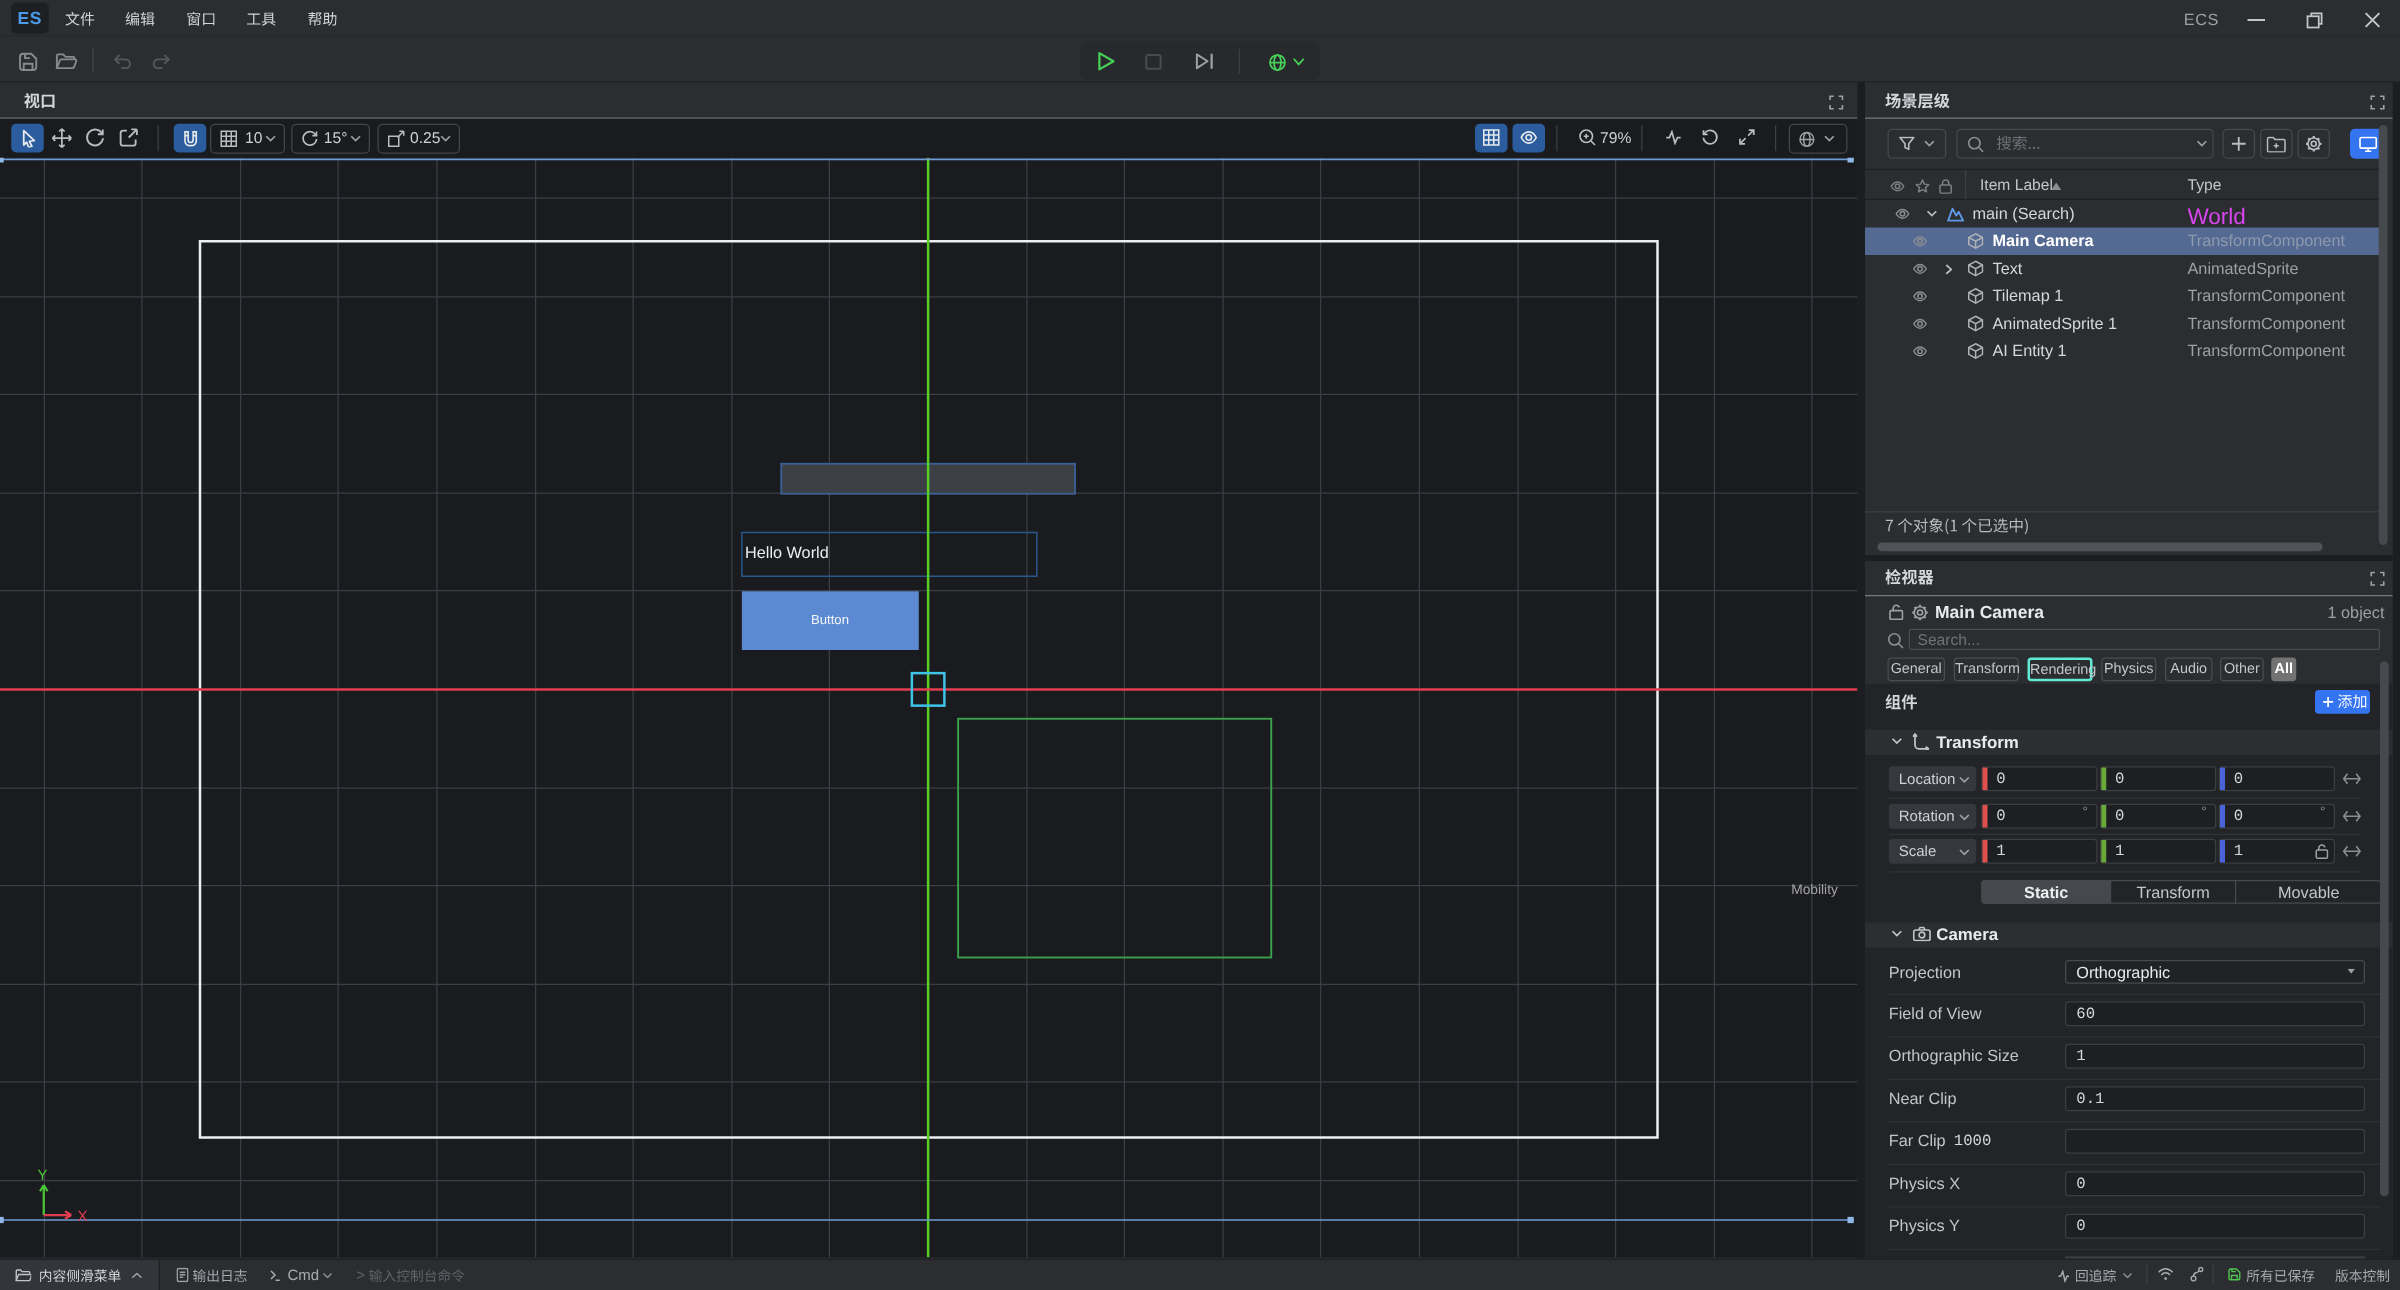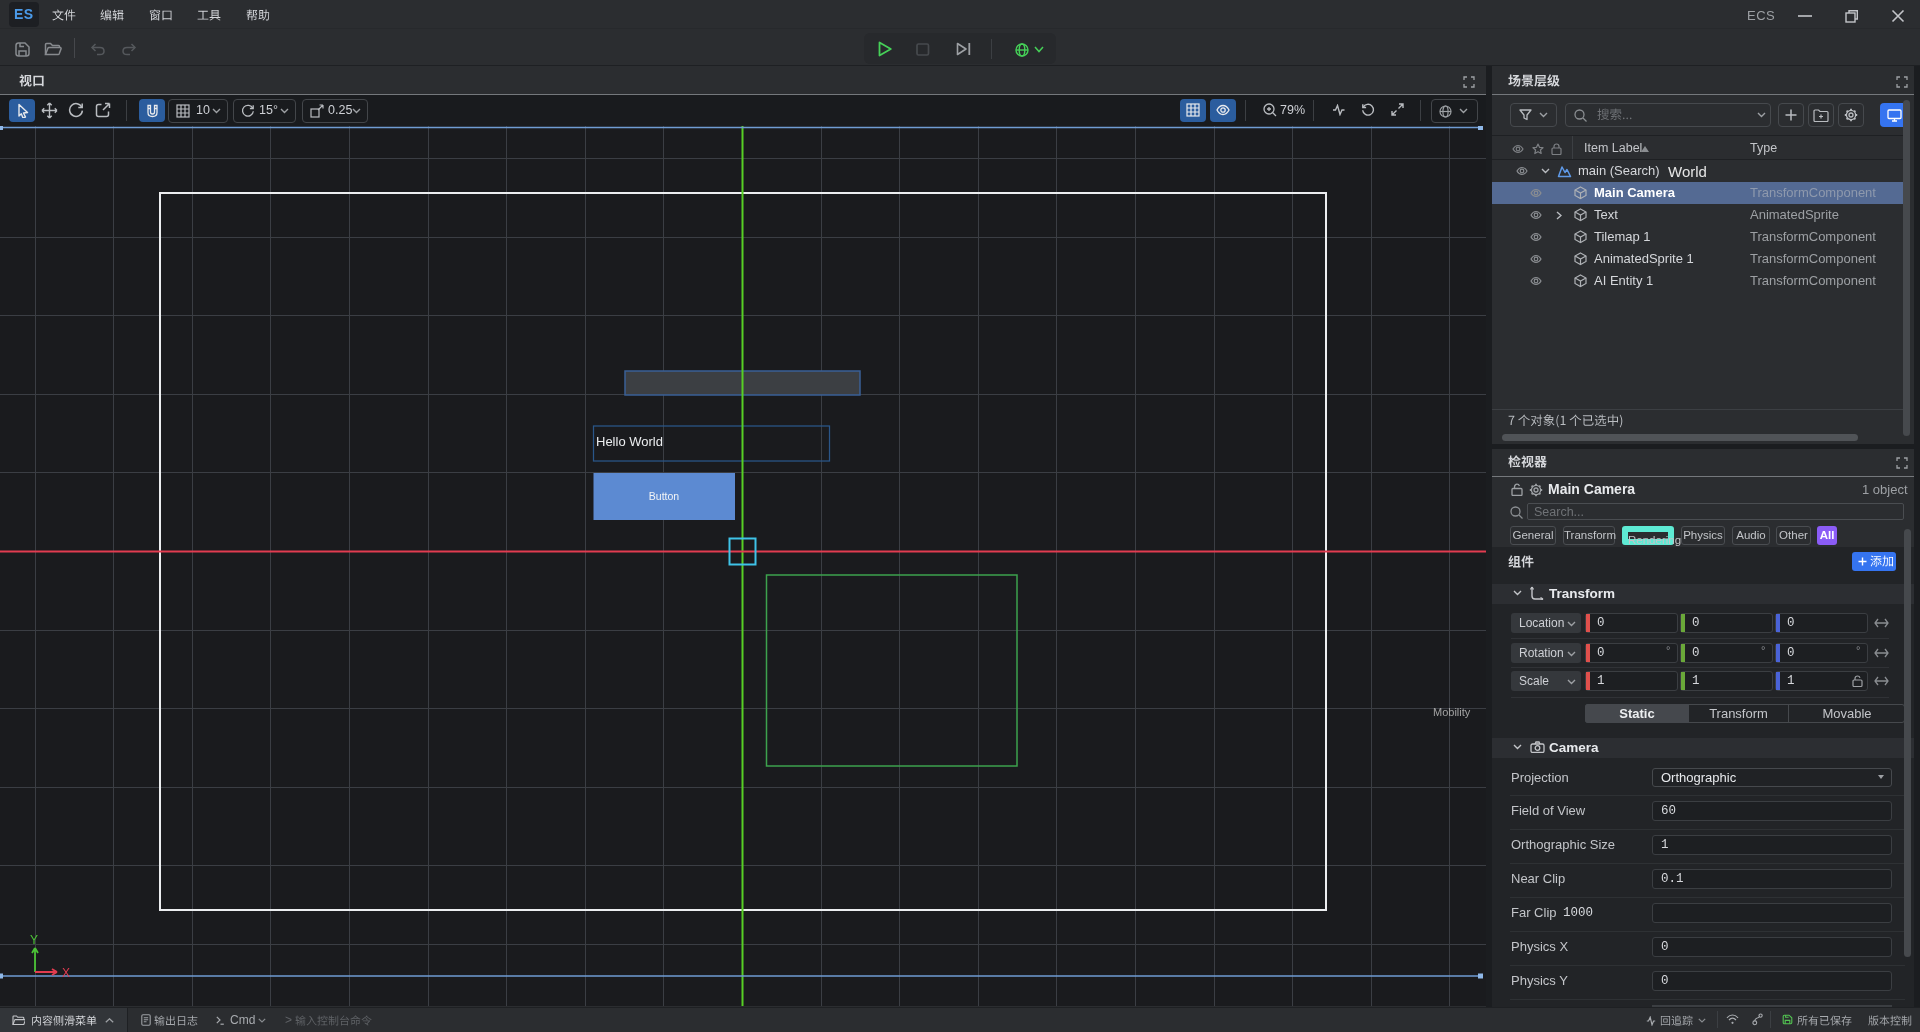--- a/index.html
+++ b/index.html
@@ -269,21 +269,21 @@
       <path d="M1 5C2.3 2.7 4 1.5 6 1.5C8 1.5 9.7 2.7 11 5C9.7 7.3 8 8.5 6 8.5C4 8.5 2.3 7.3 1 5Z" stroke="#8a8d91" stroke-width="1.2"></path>
       <circle cx="6" cy="5" r="1.8" stroke="#8a8d91" stroke-width="1.2"></circle>
     </svg>
     <svg class="abs" style="left:1541px;top:168px" width="9" height="6" viewBox="0 0 9 6" fill="none">
       <path d="M1 1L4.5 4.5L8 1" stroke="#b9bcc0" stroke-width="1.4"></path>
     </svg>
     <svg class="abs" style="left:1557px;top:164px" width="15" height="14" viewBox="0 0 15 14" fill="none">
       <path d="M1.5 12.5L5 3L8 8.5L10 5.5L13.5 12.5Z" stroke="#5f9ae8" stroke-width="1.5" stroke-linejoin="round"></path>
     </svg>
     <div class="txt" style="left:1578px;top:163px;font-size:13px;color:#d5d7db">main (Search)</div>
-    <div class="txt" style="left:1668px;top:163px;font-size:15px;color:#e5e5e5">World</div>
+    <div class="txt" style="left:1750px;top:163px;font-size:18px;color:#d946ef">World</div>
     <div class="abs" style="left:1492px;top:182px;width:416px;height:22px;background:#546a93"></div>
     <svg class="abs" style="left:1530px;top:188px" width="12" height="10" viewBox="0 0 12 10" fill="none">
       <path d="M1 5C2.3 2.7 4 1.5 6 1.5C8 1.5 9.7 2.7 11 5C9.7 7.3 8 8.5 6 8.5C4 8.5 2.3 7.3 1 5Z" stroke="#8a8d91" stroke-width="1.2"></path>
       <circle cx="6" cy="5" r="1.8" stroke="#8a8d91" stroke-width="1.2"></circle>
     </svg>
     <svg class="abs" style="left:1574px;top:186px" width="13" height="14" viewBox="0 0 13 14" fill="none">
       <path d="M6.5 1L12 4V9.5L6.5 12.5L1 9.5V4Z" stroke="#aeb1b5" stroke-width="1.2"></path>
       <path d="M1 4L6.5 7L12 4M6.5 7V12.5" stroke="#aeb1b5" stroke-width="1.2"></path>
     </svg>
     <div class="txt" style="left:1594px;top:185px;font-size:13px;font-weight:bold;color:#ffffff">Main Camera</div>
@@ -356,25 +356,25 @@
     <div class="txt" style="left:1548px;top:481px;font-size:14px;font-weight:bold;color:#e8eaed">Main Camera</div>
     <div class="txt" style="left:1862px;top:482px;font-size:13px;color:#9da0a4">1 object</div>
     <svg class="abs" style="left:1510px;top:506px" width="13" height="13" viewBox="0 0 13 13" fill="none">
       <circle cx="5.5" cy="5.5" r="4.5" stroke="#8a8d91" stroke-width="1.3"></circle>
       <path d="M9 9L12.5 12.5" stroke="#8a8d91" stroke-width="1.3"></path>
     </svg>
     <div class="abs" style="left:1527px;top:503px;width:377px;height:17px;border:1px solid #4a4d51;border-radius:2px"></div>
     <div class="txt" style="left:1534px;top:505px;font-size:12.5px;color:#6f7276">Search...</div>
     <div class="abs" style="left:1510px;top:526px;width:46px;height:19px;border:1px solid #4a4d51;border-radius:3px;text-align:center;line-height:17px;font-size:11.5px;color:#c3c5c9">General</div>
     <div class="abs" style="left:1563px;top:526px;width:52px;height:19px;border:1px solid #4a4d51;border-radius:3px;text-align:center;line-height:17px;font-size:11.5px;color:#c3c5c9">Transform</div>
-    <div class="abs" style="left:1622px;top:526px;width:52px;height:19px;border:6px solid #5eead4;border-radius:3px;text-align:left;line-height:17px;font-size:11.5px;color:#c3c5c9">Rendering</div>
+    <div class="abs" style="left:1622px;top:526px;width:52px;height:19px;border:2px solid #5eead4;border-radius:3px;text-align:left;line-height:17px;font-size:11.5px;color:#c3c5c9">Rendering</div>
     <div class="abs" style="left:1681px;top:526px;width:44px;height:19px;border:1px solid #4a4d51;border-radius:3px;text-align:center;line-height:17px;font-size:11.5px;color:#c3c5c9">Physics</div>
     <div class="abs" style="left:1732px;top:526px;width:38px;height:19px;border:1px solid #4a4d51;border-radius:3px;text-align:center;line-height:17px;font-size:11.5px;color:#c3c5c9">Audio</div>
     <div class="abs" style="left:1776px;top:526px;width:35px;height:19px;border:1px solid #4a4d51;border-radius:3px;text-align:center;line-height:17px;font-size:11.5px;color:#c3c5c9">Other</div>
-    <div class="abs" style="left:1817px;top:526px;width:20px;height:19px;background:#8b5cf6;border-radius:3px;text-align:center;line-height:19px;font-size:11.5px;color:#fff;font-weight:bold">All</div>
+    <div class="abs" style="left:1817px;top:526px;width:20px;height:19px;background:#737373;border-radius:3px;text-align:center;line-height:19px;font-size:11.5px;color:#fff;font-weight:bold">All</div>
     <div class="abs" style="left:1492px;top:547px;width:422px;height:460px;background:#222427"></div>
     <svg style="position:absolute;left:1508px;top:555px" width="26" height="17" viewBox="0 0 26 17">
       <path d="M0.6 10.4 0.9 11.9C2.1 11.6 3.7 11.2 5.3 10.7L5.1 9.4C3.4 9.8 1.7 10.2 0.6 10.4ZM6.2 1.0V11.0H5.0V12.4H12.6V11.0H11.5V1.0ZM7.7 11.0V9.0H10.0V11.0ZM7.7 5.7H10.0V7.6H7.7ZM7.7 4.3V2.4H10.0V4.3ZM0.9 6.1C1.1 6.0 1.4 5.9 2.7 5.7C2.2 6.4 1.8 6.9 1.6 7.1C1.2 7.6 0.9 7.9 0.6 7.9C0.7 8.3 0.9 9.0 1.0 9.2C1.4 9.0 1.9 8.9 5.3 8.2C5.3 7.9 5.3 7.4 5.3 7.0L3.0 7.4C3.9 6.3 4.8 5.1 5.6 3.9L4.4 3.1C4.1 3.5 3.9 4.0 3.6 4.4L2.3 4.5C3.1 3.5 3.8 2.2 4.3 1.0L2.9 0.3C2.4 1.9 1.5 3.5 1.2 3.9C0.9 4.3 0.7 4.6 0.4 4.7C0.6 5.1 0.8 5.8 0.9 6.1Z M17.1 6.7V8.2H20.6V12.6H22.2V8.2H25.6V6.7H22.2V4.4H24.9V2.9H22.2V0.6H20.6V2.9H19.6C19.7 2.4 19.8 1.9 19.9 1.4L18.4 1.1C18.1 2.7 17.6 4.4 16.9 5.4C17.3 5.6 17.9 5.9 18.2 6.1C18.5 5.7 18.8 5.1 19.0 4.4H20.6V6.7ZM16.1 0.4C15.5 2.3 14.4 4.2 13.2 5.3C13.5 5.7 13.9 6.6 14.1 7.0C14.3 6.7 14.6 6.4 14.9 6.0V12.6H16.3V3.7C16.8 2.8 17.3 1.8 17.6 0.9Z" fill="#d5d7db"></path>
     </svg>
     <div class="abs" style="left:1852px;top:552px;width:44px;height:19px;background:#3574f0;border-radius:3px"></div>
     <svg class="abs" style="left:1858px;top:557px" width="9" height="9" viewBox="0 0 9 9" fill="none">
       <path d="M4.5 0.5V8.5M0.5 4.5H8.5" stroke="#fff" stroke-width="1.4"></path>
     </svg>
     <svg style="position:absolute;left:1870px;top:555px" width="24" height="16" viewBox="0 0 24 16">
       <path d="M4.9 7.1C4.6 8.0 4.1 9.0 3.4 9.7L4.0 10.2C4.8 9.5 5.3 8.3 5.6 7.4ZM7.7 7.5C8.1 8.3 8.4 9.4 8.5 10.1L9.2 9.8C9.1 9.1 8.8 8.1 8.4 7.3ZM9.2 7.2C9.9 8.1 10.6 9.4 10.9 10.2L11.6 9.8C11.3 9.0 10.6 7.8 9.9 6.9ZM6.4 5.8V10.5C6.4 10.7 6.3 10.7 6.2 10.7C6.0 10.7 5.5 10.7 4.9 10.7C5.0 11.0 5.1 11.3 5.2 11.5C6.0 11.5 6.5 11.5 6.8 11.4C7.1 11.2 7.2 11.0 7.2 10.5V5.8ZM1.0 1.2C1.7 1.6 2.6 2.1 3.0 2.6L3.5 1.8C3.1 1.4 2.2 0.9 1.5 0.6ZM0.5 4.5C1.2 4.8 2.0 5.3 2.5 5.7L3.0 5.0C2.5 4.6 1.7 4.1 0.9 3.8ZM0.7 10.9 1.5 11.4C2.1 10.3 2.7 8.9 3.1 7.7L2.4 7.2C1.9 8.5 1.2 10.0 0.7 10.9ZM3.9 1.2V2.0H6.6C6.4 2.6 6.3 3.1 6.0 3.6H3.4V4.5H5.6C5.0 5.4 4.2 6.3 3.0 6.8C3.2 7.0 3.5 7.3 3.6 7.5C5.0 6.8 5.9 5.7 6.6 4.5H8.1C8.8 5.7 9.9 6.8 11.1 7.3C11.2 7.1 11.5 6.8 11.7 6.6C10.7 6.2 9.7 5.4 9.0 4.5H11.4V3.6H7.0C7.2 3.1 7.4 2.6 7.5 2.0H11.0V1.2Z M18.9 2.0V11.3H19.7V10.5H22.1V11.2H23.0V2.0ZM19.7 9.6V2.8H22.1V9.6ZM14.3 0.6 14.3 2.8H12.6V3.6H14.3C14.2 6.7 13.8 9.3 12.3 10.9C12.6 11.1 12.9 11.3 13.0 11.5C14.7 9.8 15.1 6.9 15.2 3.6H17.0C16.9 8.3 16.8 9.9 16.5 10.2C16.4 10.4 16.3 10.5 16.1 10.4C15.9 10.4 15.4 10.4 14.8 10.4C15.0 10.6 15.1 11.0 15.1 11.3C15.6 11.3 16.2 11.3 16.5 11.3C16.9 11.2 17.1 11.1 17.3 10.8C17.7 10.3 17.8 8.6 17.9 3.2C17.9 3.1 17.9 2.8 17.9 2.8H15.2L15.2 0.6Z" fill="#ffffff"></path>

